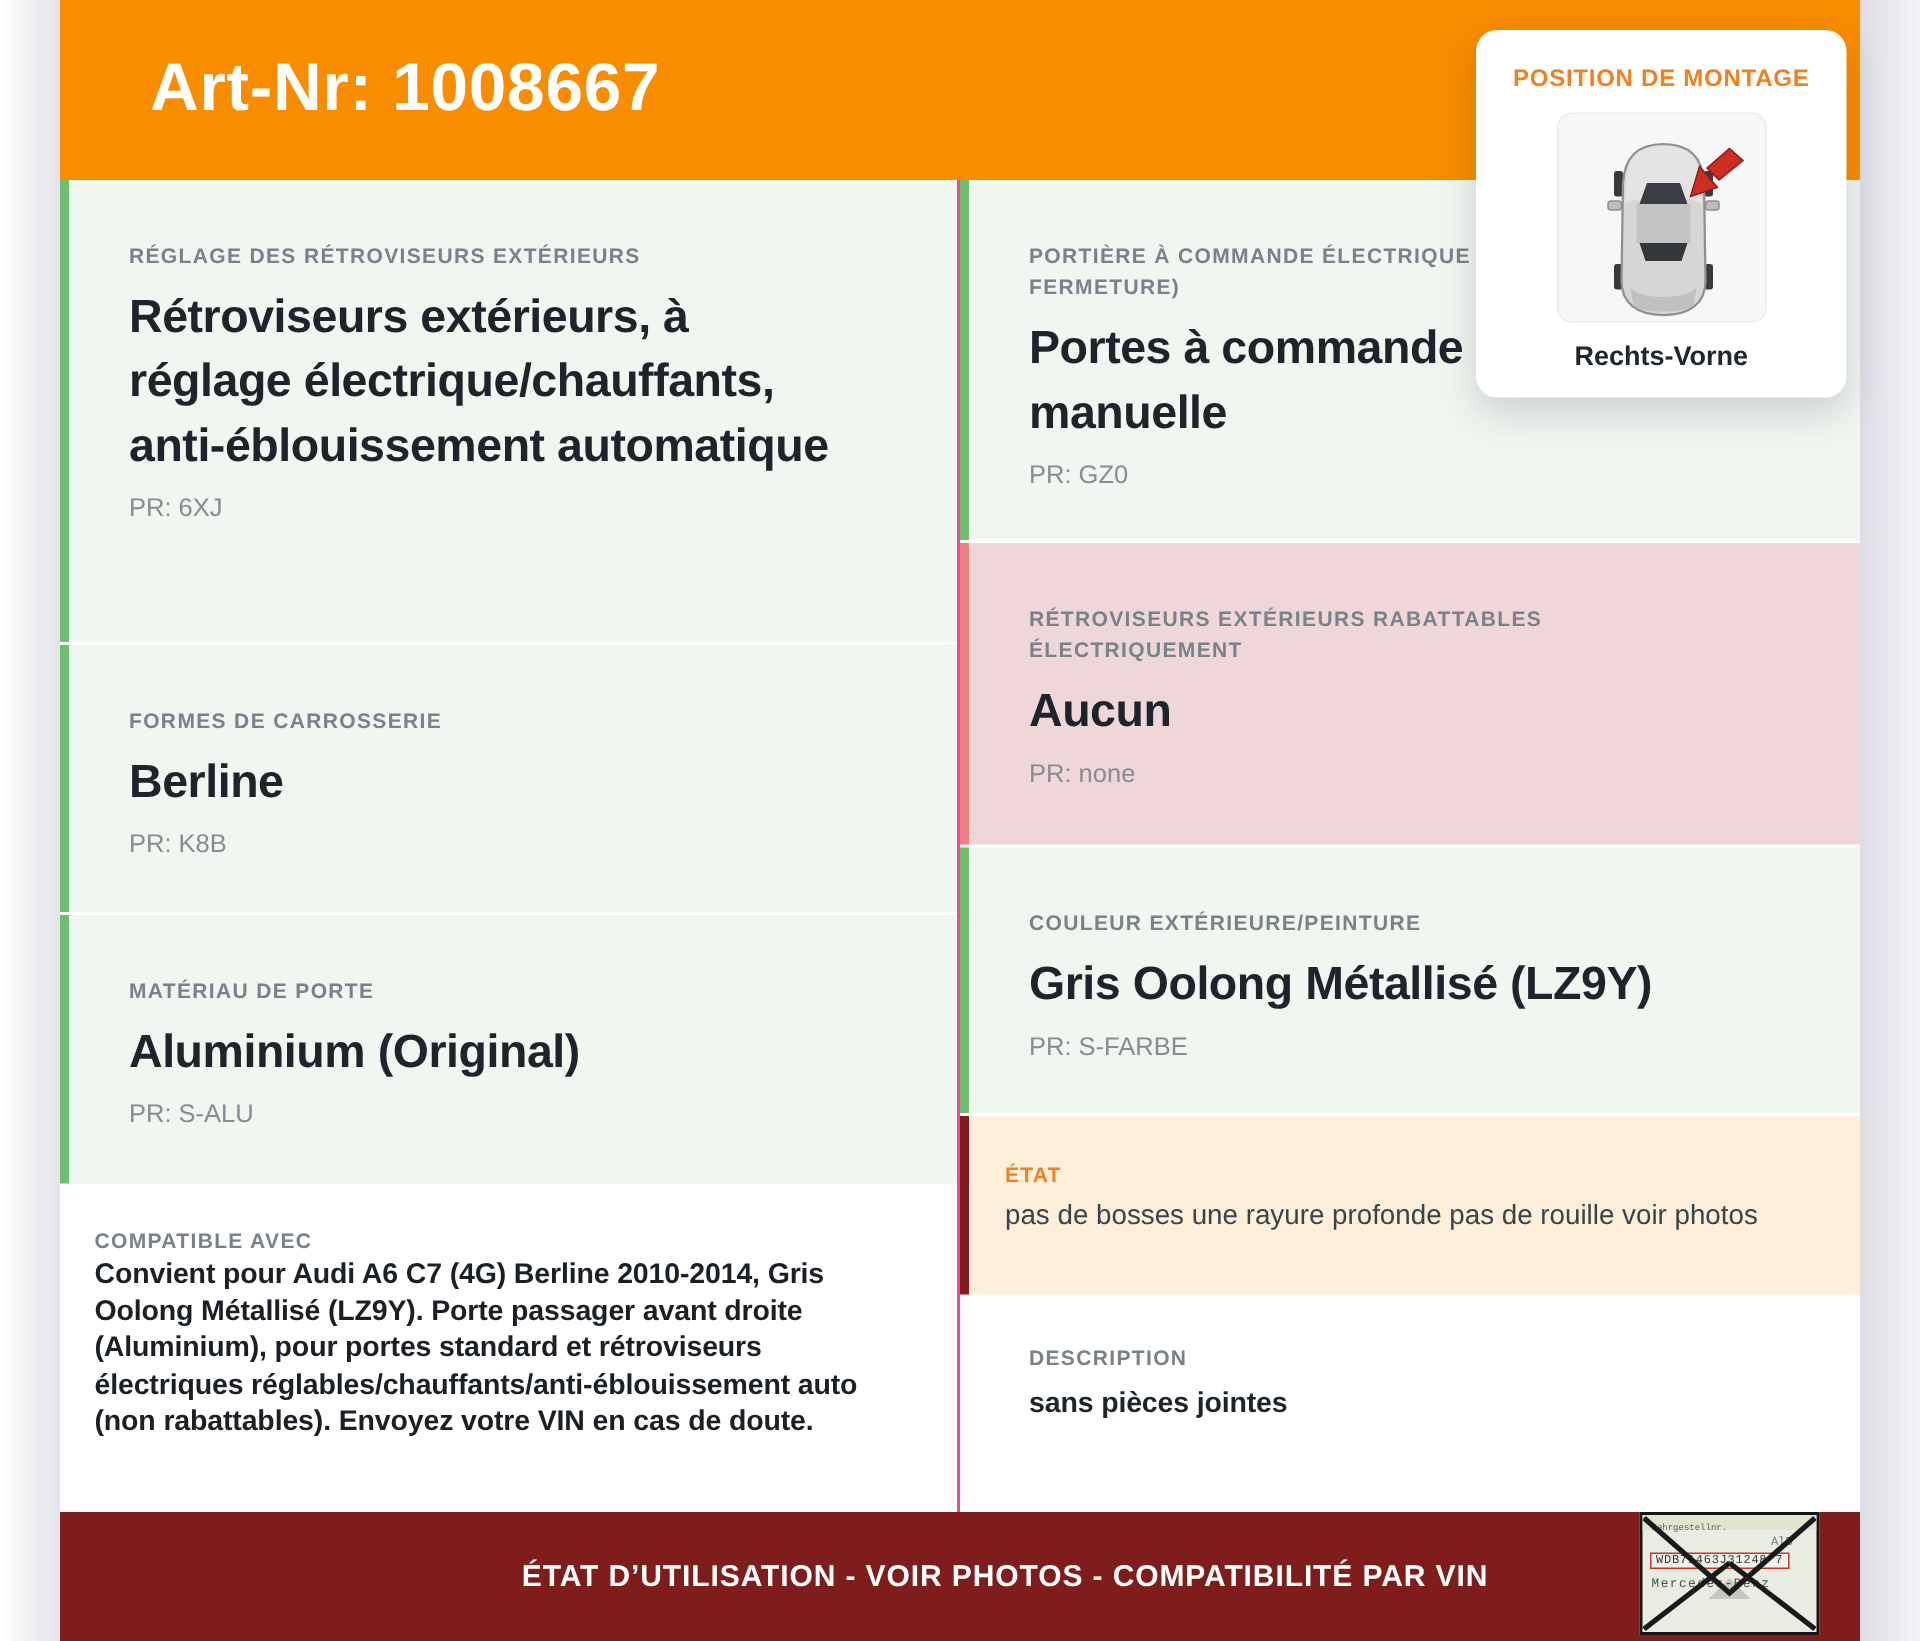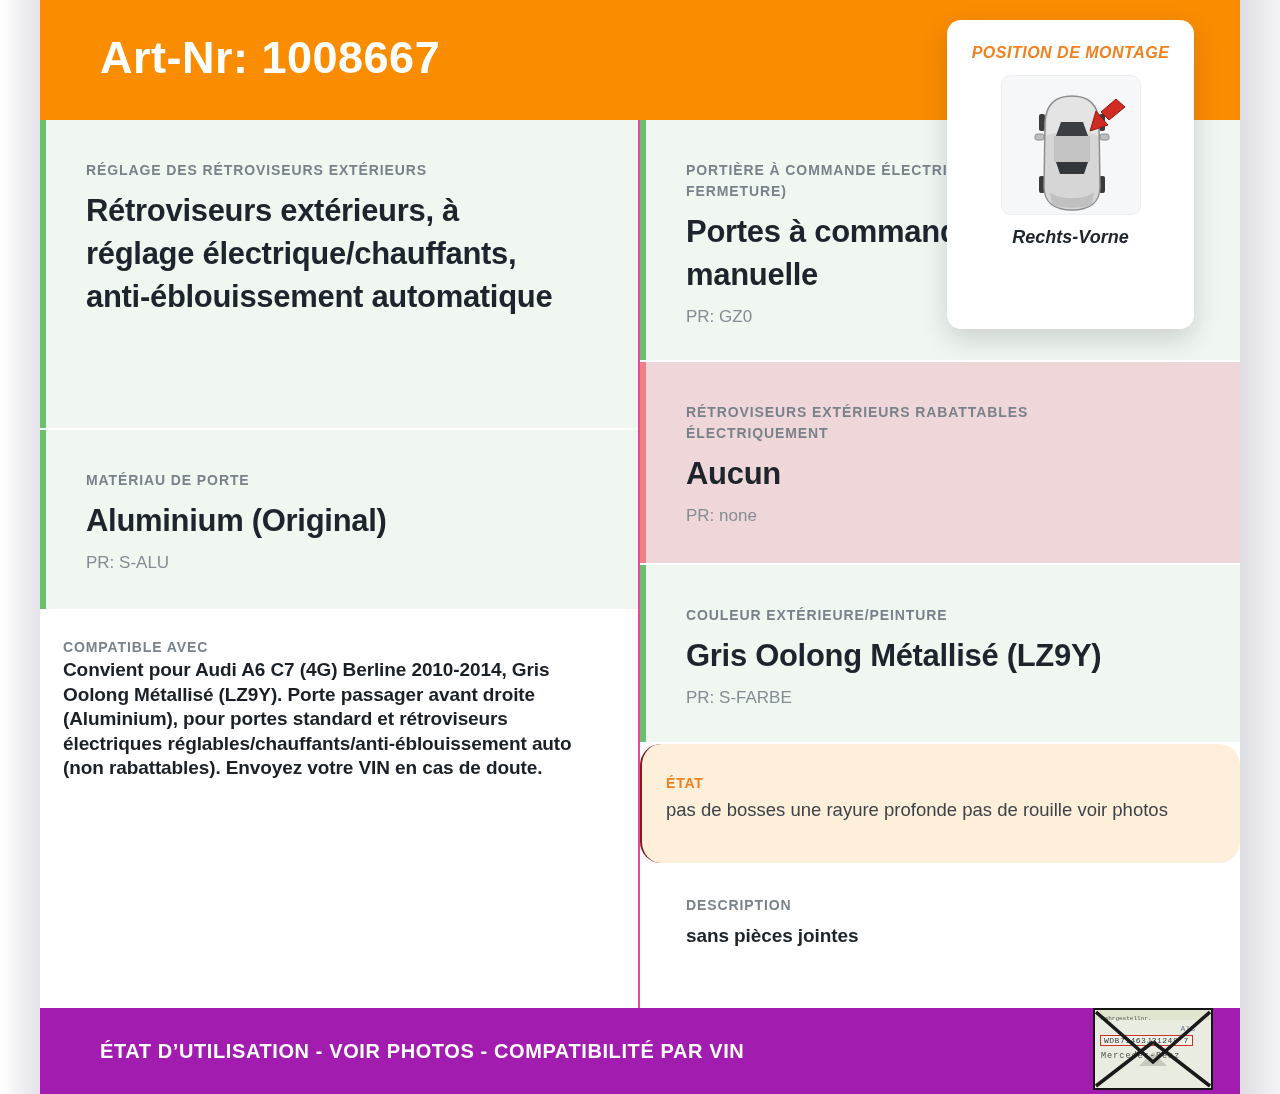--- a/index.html
+++ b/index.html
@@ -19,54 +19,54 @@
 
   
   .main { position:absolute; left:0; top:120px; width:1200px; height:980px; display:flex; gap:2px; background:#ec4899; }
   .col { display:flex; flex-direction:column; gap:2px; background:#ffffff; }
   .col.left  { width:598px; }
   .col.right { width:600px; }
 
   .card { overflow:hidden; padding:40px 40px 0 40px; background:#ffffff; }
   .card.green { border-left:6px solid #6dbe71; background:#f0f6f0; }
   .card.pink  { border-left:6px solid #ed8184; background:#efd7d9; }
-  .card.cream { border-left:2px solid #7f1d1d; background:#fdefda; padding:29px 24px 0 24px;border-radius:21px; }
+  .card.cream { border-left:6px solid #7f1d1d; background:#fdefda; padding:29px 24px 0 24px; }
   .card.plain-left  { padding:26px 35px 0 23px; }
   .card.plain-right { padding:30px 24px 0 46px; }
 
   .label { font-size:14px; font-weight:700; letter-spacing:0.9px; color:#79828a; line-height:21px; }
   .label.orange { color:#f1801f; letter-spacing:0.8px; }
   .value { font-size:31px; font-weight:700; letter-spacing:-0.3px; color:#1d242c;
            line-height:43px; margin:8px 0 10px; }
   .pr { font-size:17px; color:#848c94; line-height:22px; }
 
   .w470 { max-width:470px; }
   .w340 { max-width:340px; }
   .lbl480 { max-width:480px; }
   .lbl440 { max-width:440px; }
 
   .compat-text { margin-top:0; max-width:540px; font-size:19px; font-weight:700;
                  color:#1b2026; line-height:24.5px; letter-spacing:-0.1px; }
   .cond-text { margin-top:3px; max-width:525px; font-size:18.5px; color:#3c4249; line-height:26px; }
   .desc-text { margin-top:9px; font-size:19px; font-weight:700; color:#1d242c; letter-spacing:-0.1px; }
 
   
-  .pos-card { position:absolute; left:907px; top:20px; width:247px; height:309px; background:#ffffff;
-              border-radius:14px; box-shadow:0 10px 26px rgba(40,44,63,0.18); z-index:5; text-align:center;font-style:italic; }
+  .pos-card { position:absolute; left:944px; top:20px; width:247px; height:245px; background:#ffffff;
+              border-radius:14px; box-shadow:0 10px 26px rgba(40,44,63,0.18); z-index:5; text-align:center; }
   .pos-title { margin-top:24px; font-size:16px; font-weight:700; letter-spacing:0.5px; color:#f1801f; }
   .pos-imgbox { position:relative; width:140px; height:140px; margin:13px auto 0; background:#f6f7f9;
                 border:1px solid #ececf0; border-radius:10px; overflow:hidden; }
   .car-svg { position:absolute; left:24px; top:16px; }
   .arrow-svg { position:absolute; right:12px; top:22px; }
   .pos-label { margin-top:12px; font-size:18px; font-weight:700; color:#20262e; }
 
   
-  .footer { position:absolute; left:0; top:1008px; width:1200px; height:86px; background:#a21caf;
+  .footer { position:absolute; left:0; top:1008px; width:1200px; height:86px; background:#7f1d1d;
             color:#ffffff; font-size:20px; font-weight:700; letter-spacing:0.6px;
-            line-height:86px; padding-left:60px; }
+            line-height:86px; padding-left:60px;text-align:center; }
 
   
   .doc { position:absolute; left:1053px; top:1008px; width:120px; height:82px; background:#e9ece0;
          border:2px solid #161616; z-index:6; overflow:hidden;
          font-family:"Liberation Mono", monospace; }
   .doc-stripe { position:absolute; left:0; top:0; width:100%; height:10px; background:#dfe5cf; }
   .doc-label { position:absolute; left:6px; top:5px; font-size:6px; color:#5d6254; }
   .doc-code  { position:absolute; right:16px; top:14px; font-size:8px; color:#6d7c95; }
   .doc-vin   { position:absolute; left:5px; top:25px; font-size:8px; letter-spacing:0.5px; color:#3a3a3a;
                border:1.5px solid #cc3327; padding:0 3px; background:rgba(255,255,255,0.25); }
@@ -85,22 +85,28 @@
     <div class="header">
       <h1>Art-Nr: 1008667</h1>
     </div>
 
     <div class="main">
 
       <div class="col left">
         <section class="card green" style="height:308px">
           <div class="label">RÉGLAGE DES RÉTROVISEURS EXTÉRIEURS</div>
           <div class="value w470">Rétroviseurs extérieurs, à réglage électrique/chauffants, anti-éblouissement automatique</div>
+          <div class="pr">PR: 6XJ</div>
         </section>
 
+        <section class="card green" style="height:178px">
+          <div class="label">FORMES DE CARROSSERIE</div>
+          <div class="value">Berline</div>
+          <div class="pr">PR: K8B</div>
+        </section>
 
         <section class="card green" style="height:179px">
           <div class="label">MATÉRIAU DE PORTE</div>
           <div class="value">Aluminium (Original)</div>
           <div class="pr">PR: S-ALU</div>
         </section>
 
         <section class="card plain-left" style="height:217px">
           <div class="label">COMPATIBLE AVEC</div>
           <div class="compat-text">Convient pour Audi A6 C7 (4G) Berline 2010-2014, Gris Oolong Métallisé (LZ9Y). Porte passager avant droite (Aluminium), pour portes standard et rétroviseurs électriques réglables/chauffants/anti-éblouissement auto (non rabattables). Envoyez votre VIN en cas de doute.</div>

